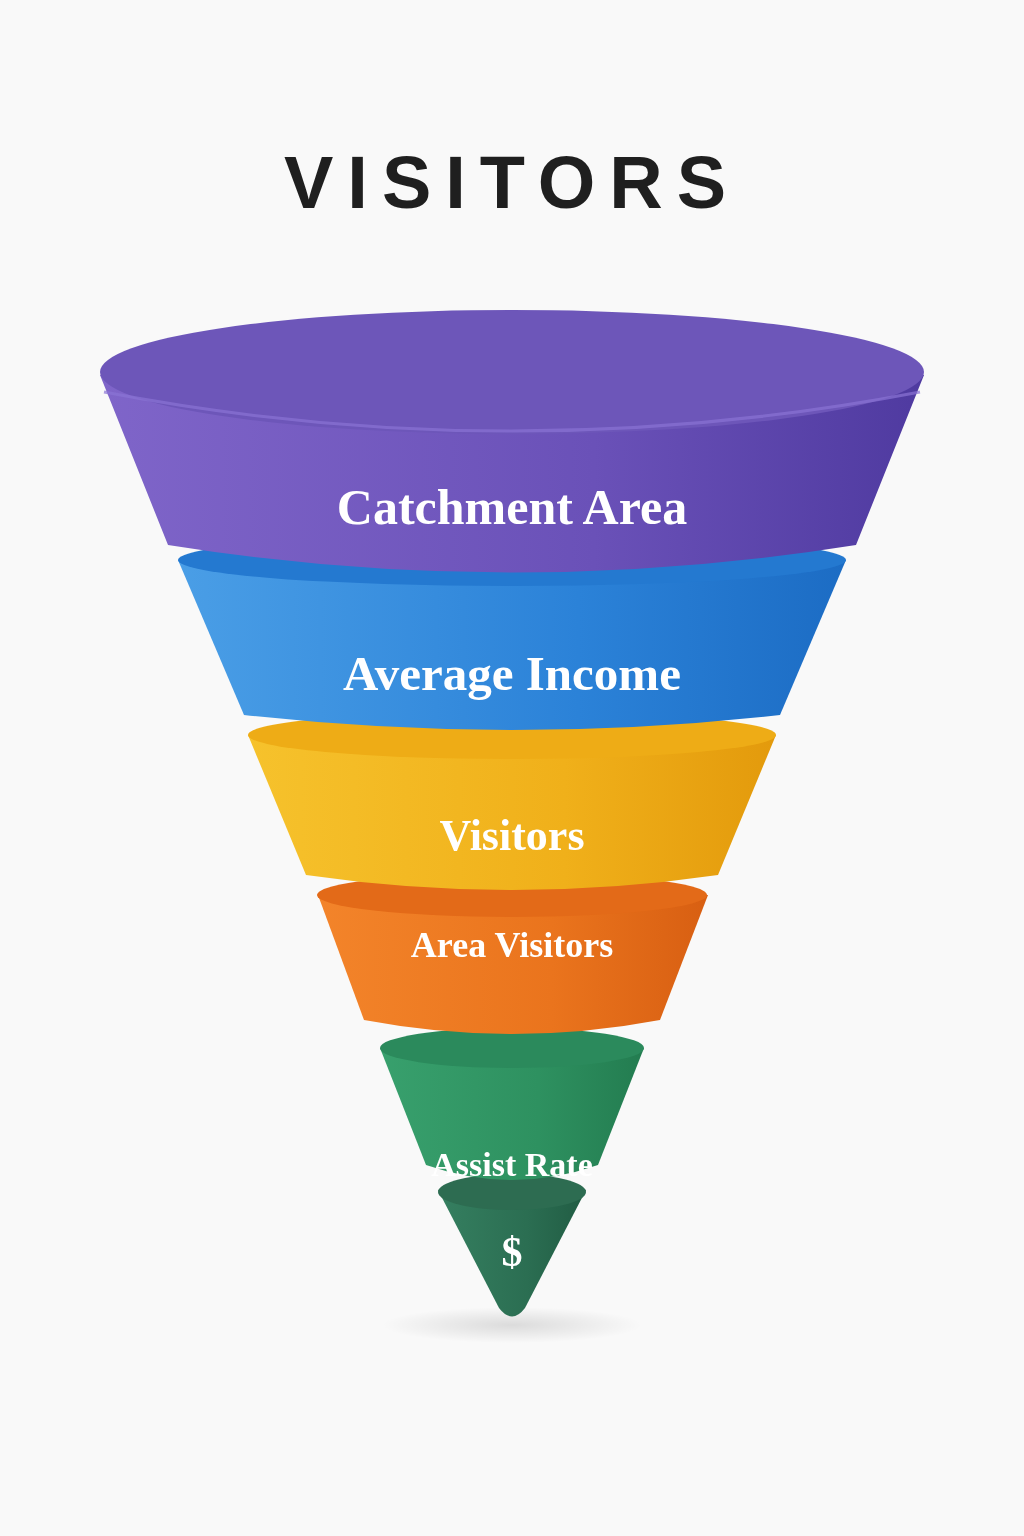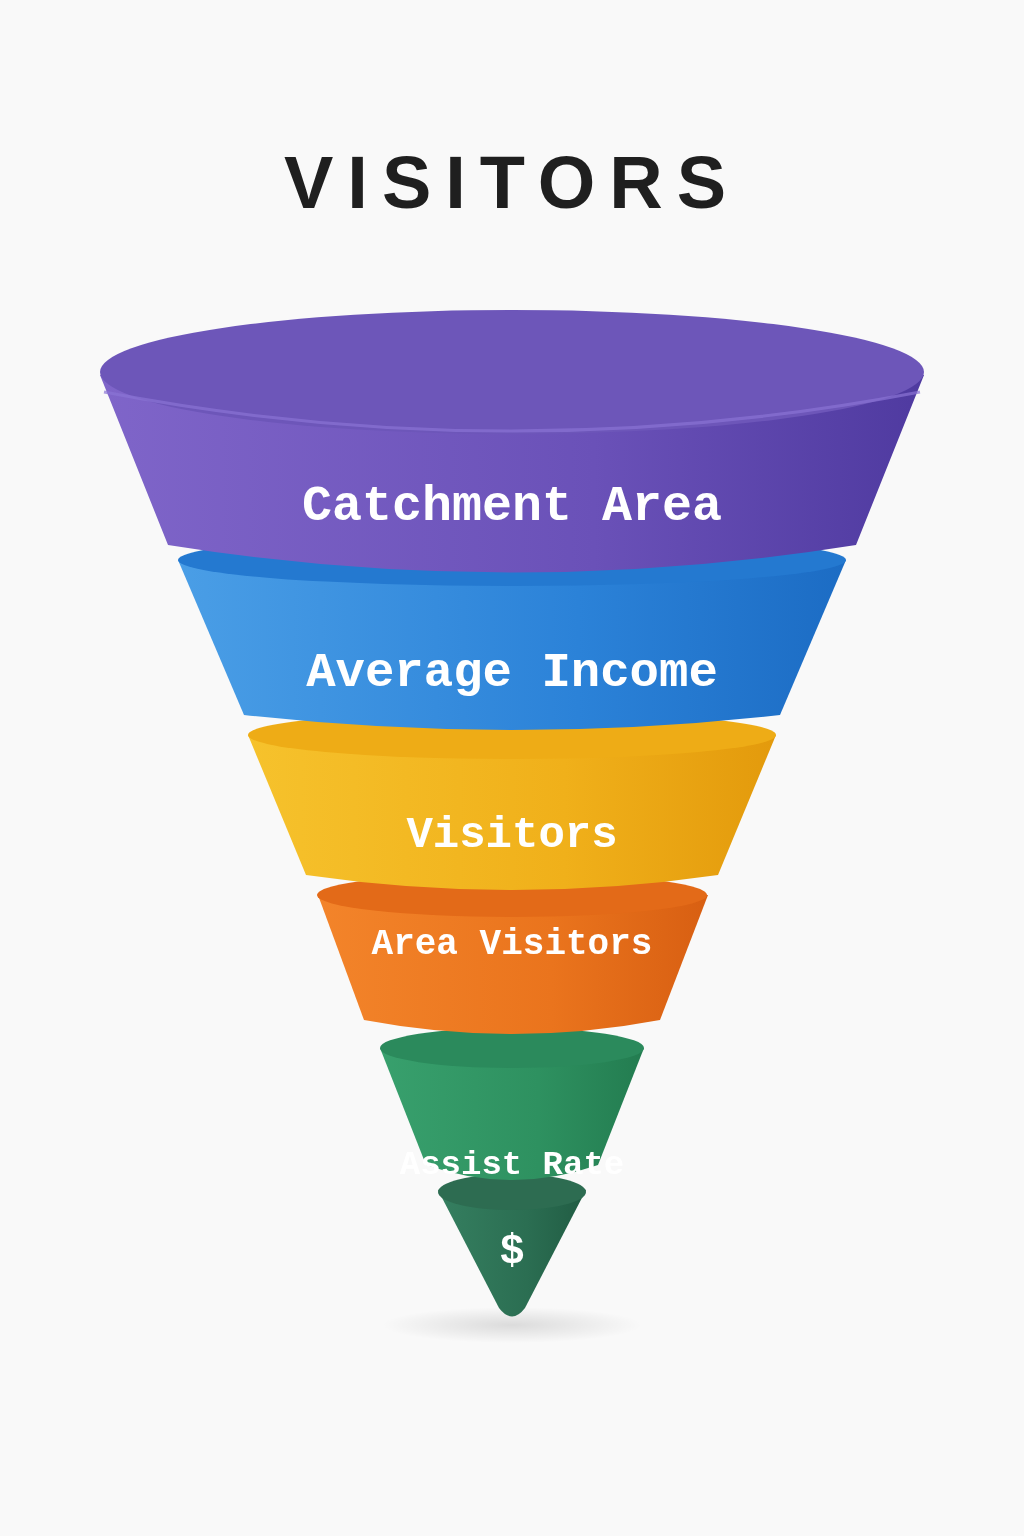--- a/index.html
+++ b/index.html
@@ -1,19 +1,19 @@
 <!DOCTYPE html>
 <html><head>
 <meta charset="utf-8">
 <style>
   html,body{margin:0;padding:0;}
   body{width:1024px;height:1536px;background:#f9f9f9;position:relative;overflow:hidden;font-family:"Liberation Sans",sans-serif;}
   .title{position:absolute;top:140px;left:0;width:1024px;text-align:center;font-size:74px;font-weight:bold;letter-spacing:14px;color:#1f1f1f;font-family:"Liberation Sans",sans-serif;}
   svg.funnel{position:absolute;left:0;top:0;}
-  .lbl{position:absolute;left:0;width:1024px;text-align:center;color:#fff;font-weight:bold;font-family:Liberation Mono, monospace;}
+  .lbl{position:absolute;left:0;width:1024px;text-align:center;color:#fff;font-weight:bold;font-family:Liberation Serif, serif;}
 </style>
 </head>
 <body>
 
 <div class="title">VISITORS</div>
 
 <svg class="funnel" width="1024" height="1536" viewBox="0 0 1024 1536">
   <defs>
     <linearGradient id="gP" x1="0" x2="1">
         <stop offset="0" stop-color="#7f65c9"></stop>

